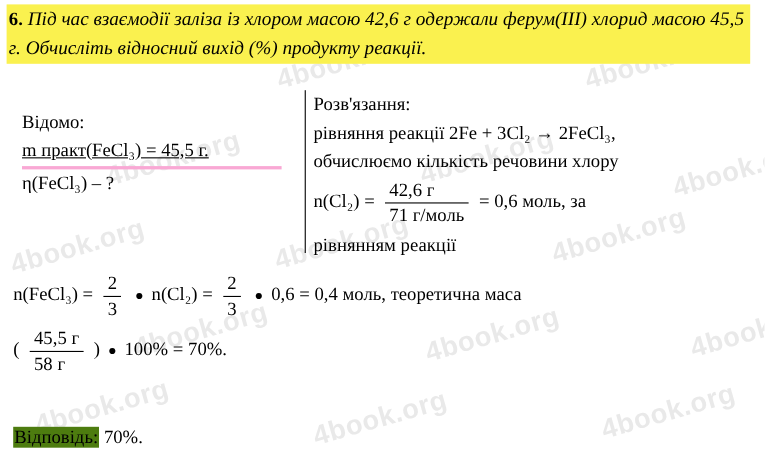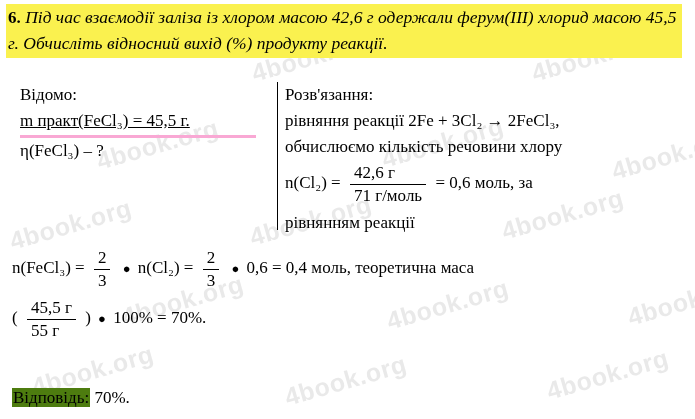--- a/index.html
+++ b/index.html
@@ -59,21 +59,21 @@
     position: absolute;
     left: 20px;
     top: 82px;
     width: 660px;
     font-size: 17px;
     line-height: 1.52;
   }
   .col-left {
     position: absolute;
     left: 0;
-    top: 0;
+    top: 16px;
     width: 255px;
   }
   .col-right {
     position: absolute;
     left: 265px;
     top: 0;
     width: 395px;
   }
   .divider-v {
     position: absolute;
@@ -204,21 +204,21 @@
       </span>
       <span class="bullet">●</span>
       <span>0,6 = 0,4 моль, теоретична маса</span>
     </div>
 
 
     <div class="line">
       <span>(</span>
       <span class="frac">
         <span class="top">45,5 г</span>
-        <span class="bot">55 г</span>
+        <span class="bot">58 г</span>
       </span>
       <span>)</span>
       <span class="bullet">●</span>
       <span>100% = 70%.</span>
     </div>
   </div>
 
   <div class="answer">
     <span class="hl">Відповідь:</span>
     <span>70%.</span>

